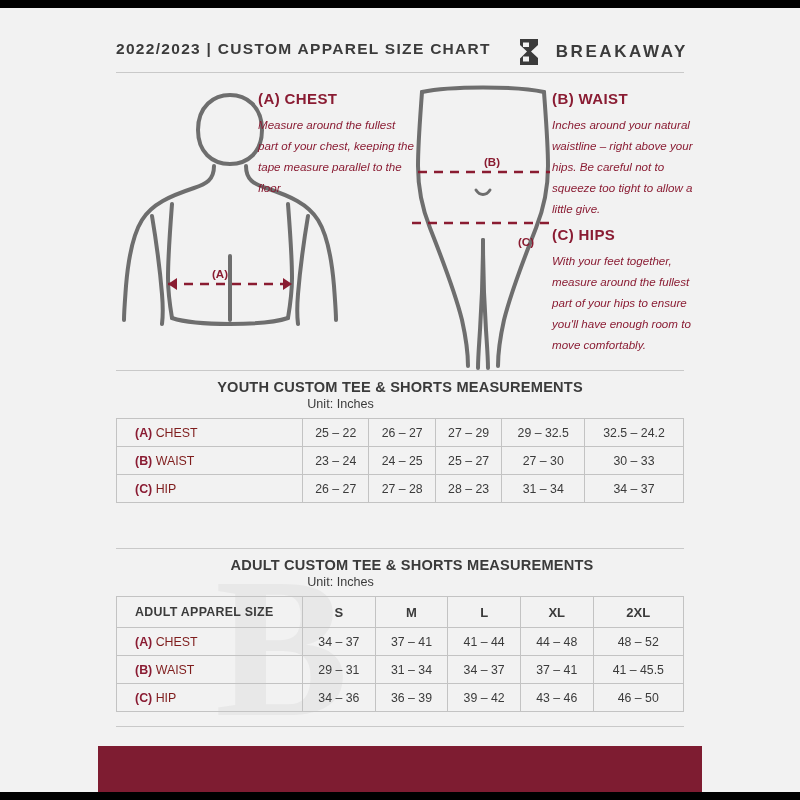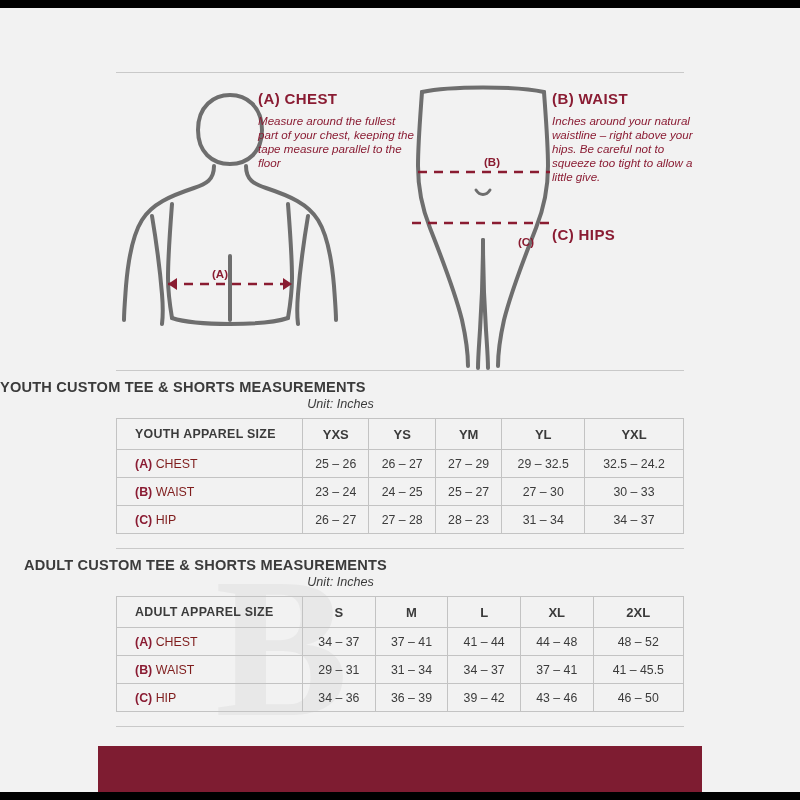--- a/index.html
+++ b/index.html
@@ -90,45 +90,44 @@
   .note h3 {
     margin: 0 0 7px 0;
     font-size: 15px;
     font-weight: bold;
     color: #8a1c33;
     letter-spacing: 0.4px;
   }
   .note p {
     margin: 0;
     font-size: 11.6px;
-    line-height: 14px;
+    line-height: 21px;
     font-style: italic;
     color: #8a1c33;
   }
   #note-chest { left: 258px; top: 82px; width: 160px; }
   #note-waist { left: 552px; top: 82px; width: 145px; }
   #note-hips  { left: 552px; top: 218px; width: 148px; }
 
   
   .section-title {
     position: absolute;
     width: 800px;
-    text-align: left;
+    text-align: center;
     font-size: 14.6px;
     font-weight: bold;
     color: #3b3b3b;
     z-index: 3;
     letter-spacing: 0.2px;
   }
   .section-unit {
     position: absolute;
     width: 681px;
     text-align: center;
     font-size: 12.6px;
-    font-style: italic;
     color: #3b3b3b;
     z-index: 3;
   }
   
   table.sizes {
     position: absolute;
     left: 116px;
     width: 568px;
     border-collapse: collapse;
     z-index: 3;
@@ -169,20 +168,31 @@
   svg { display: block; }
 </style>
 </head>
 <body>
 
 <div id="page">
   <div class="sheet">
 
     <div class="watermark">B</div>
 
+    <div class="header">
+      <div class="header-title">2022/2023   |   CUSTOM APPAREL SIZE CHART</div>
+      <div class="brand">
+        <svg width="26" height="30" viewBox="0 0 26 30">
+          <path d="M4 2 L22 2 L22 8 L15 14.5 L22 21 L22 28 L4 28 L4 21.5 L11 14.5 L4 8 Z" fill="#3b3b3b"></path>
+          <path d="M7 5.5 L13 5.5 L13 10 L7 10 Z" fill="#f2f2f2"></path>
+          <path d="M7 19.5 L13 19.5 L13 24.5 L7 24.5 Z" fill="#f2f2f2"></path>
+        </svg>
+        <div class="brand-name">BREAKAWAY</div>
+      </div>
+    </div>
     <div class="hrule" style="top:64px;"></div>
 
     <div class="illus">
       <svg width="580" height="290" viewBox="0 0 580 290">
 
         <g stroke="#6e6e6e" stroke-width="4" fill="none" stroke-linejoin="round" stroke-linecap="round">
 
           <path d="M88 50 C88 26, 104 15, 120 15 C136 15, 152 26, 152 50 C152 72, 138 84, 120 84 C102 84, 88 72, 88 50 Z"></path>
 
           <path d="M104 86 C104 100, 96 104, 84 108
@@ -246,40 +256,33 @@
     <div class="note" id="note-chest">
       <h3>(A) CHEST</h3>
       <p>Measure around the fullest part of your chest, keeping the tape measure parallel to the floor</p>
     </div>
     <div class="note" id="note-waist">
       <h3>(B) WAIST</h3>
       <p>Inches around your natural waistline – right above your hips. Be careful not to squeeze too tight to allow a little give.</p>
     </div>
     <div class="note" id="note-hips">
       <h3>(C) HIPS</h3>
+      <p>With your feet together, measure around the fullest part of your hips to ensure you'll have enough room to move comfortably.</p>
     </div>
 
     <div class="hrule" style="top:362px;"></div>
 
     <div class="section-title" style="top:371px;">YOUTH CUSTOM TEE &amp; SHORTS MEASUREMENTS</div>
     <div class="section-unit" style="top:389px;">Unit: Inches</div>
 
     <table class="sizes" style="top:410px;">
       <tbody>
-          <tr class="head">
-        <th class="rowhead">YOUTH APPAREL SIZE</th>
-        <th class="colhead">YXS</th>
-        <th class="colhead">YS</th>
-        <th class="colhead">YM</th>
-        <th class="colhead">YL</th>
-        <th class="colhead">YXL</th>
-      </tr>
       <tr>
         <td class="rowhead"><span class="tag">(A)</span> <span class="lbl">CHEST</span></td>
-        <td>25 – 26</td>
+        <td>25 – 22</td>
         <td>26 – 27</td>
         <td>27 – 29</td>
         <td>29 – 32.5</td>
         <td>32.5 – 24.2</td>
       </tr>
       <tr>
         <td class="rowhead"><span class="tag">(B)</span> <span class="lbl">WAIST</span></td>
         <td>23 – 24</td>
         <td>24 – 25</td>
         <td>25 – 27</td>

